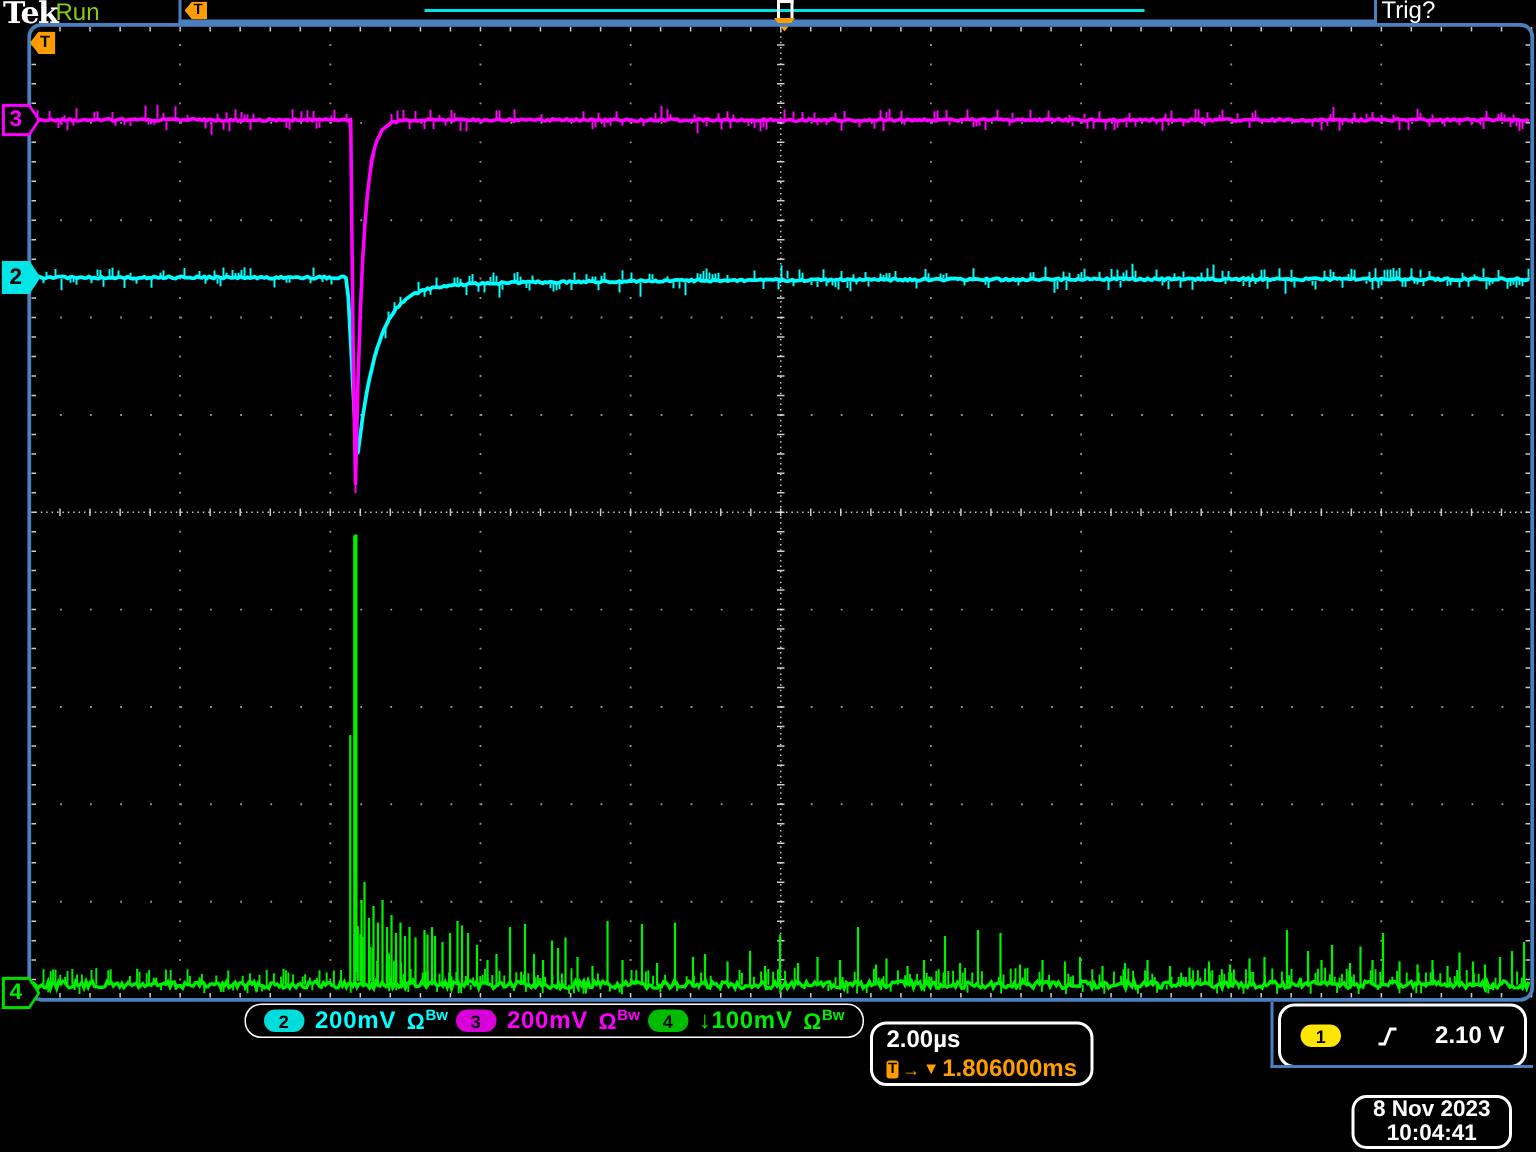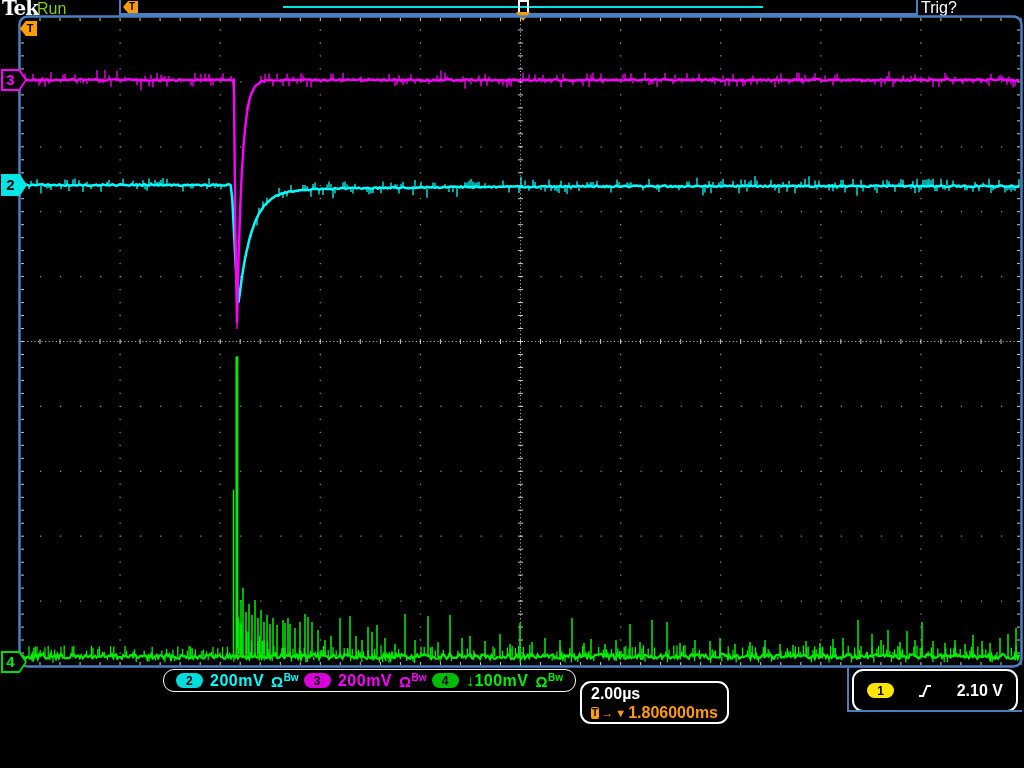--- a/index.html
+++ b/index.html
@@ -130,14 +130,18 @@
       <path d="M2,13 H6 L10,3 H14" stroke="#fff" fill="none" stroke-width="2"></path>
     </svg>
     <span style="font-size:16px;font-weight:bold;">2.10 V</span>
   </div>
 
   <div class="abs sepline" style="left:847px;top:668px;width:2px;height:44px;"></div>
   <div class="abs sepline" style="left:847px;top:710px;width:175px;height:2px;"></div>
 
   <div class="abs" id="menu-bar" style="left:0;top:713px;width:1024px;height:55px;"></div>
 
+  <div class="abs clock" style="left:901px;top:730px;width:107px;height:36px;">
+    <div>8 Nov 2023</div>
+    <div>10:04:41</div>
+  </div>
 
 </div>
 
 </body></html>

